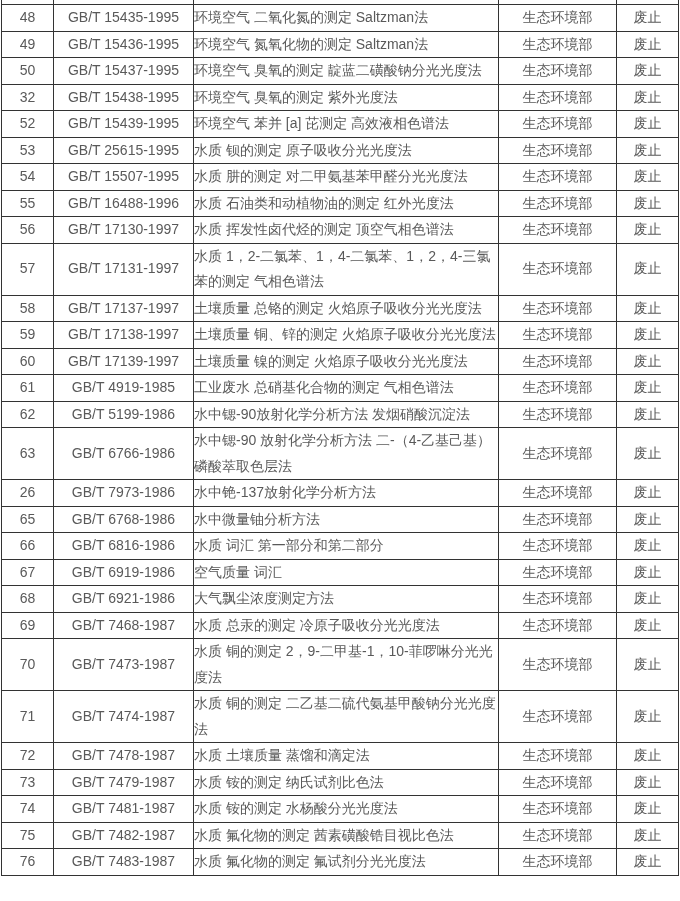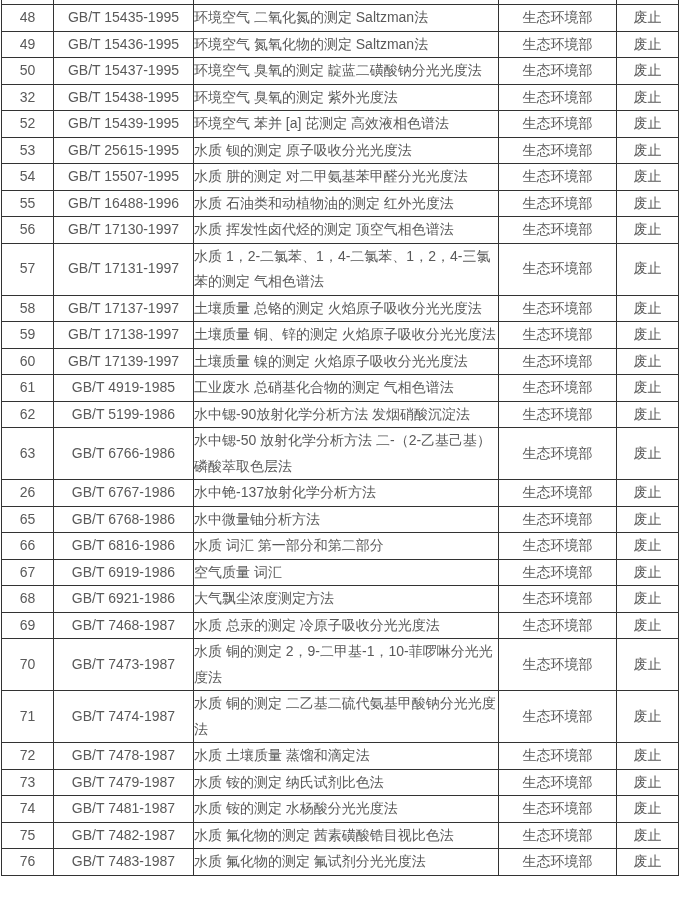--- a/index.html
+++ b/index.html
@@ -161,27 +161,27 @@
         <tr>
     <td class="c-num">62</td>
     <td class="c-code">GB/T 5199-1986</td>
     <td class="c-name">水中锶-90放射化学分析方法 发烟硝酸沉淀法</td>
     <td class="c-dept">生态环境部</td>
     <td class="c-status">废止</td>
   </tr>
         <tr>
     <td class="c-num">63</td>
     <td class="c-code">GB/T 6766-1986</td>
-    <td class="c-name">水中锶-50 放射化学分析方法 二-（2-乙基己基） 磷酸萃取色层法</td>
+    <td class="c-name">水中锶-90 放射化学分析方法 二-（4-乙基己基） 磷酸萃取色层法</td>
     <td class="c-dept">生态环境部</td>
     <td class="c-status">废止</td>
   </tr>
         <tr>
     <td class="c-num">26</td>
-    <td class="c-code">GB/T 6767-1986</td>
+    <td class="c-code">GB/T 7973-1986</td>
     <td class="c-name">水中铯-137放射化学分析方法</td>
     <td class="c-dept">生态环境部</td>
     <td class="c-status">废止</td>
   </tr>
         <tr>
     <td class="c-num">65</td>
     <td class="c-code">GB/T 6768-1986</td>
     <td class="c-name">水中微量铀分析方法</td>
     <td class="c-dept">生态环境部</td>
     <td class="c-status">废止</td>

